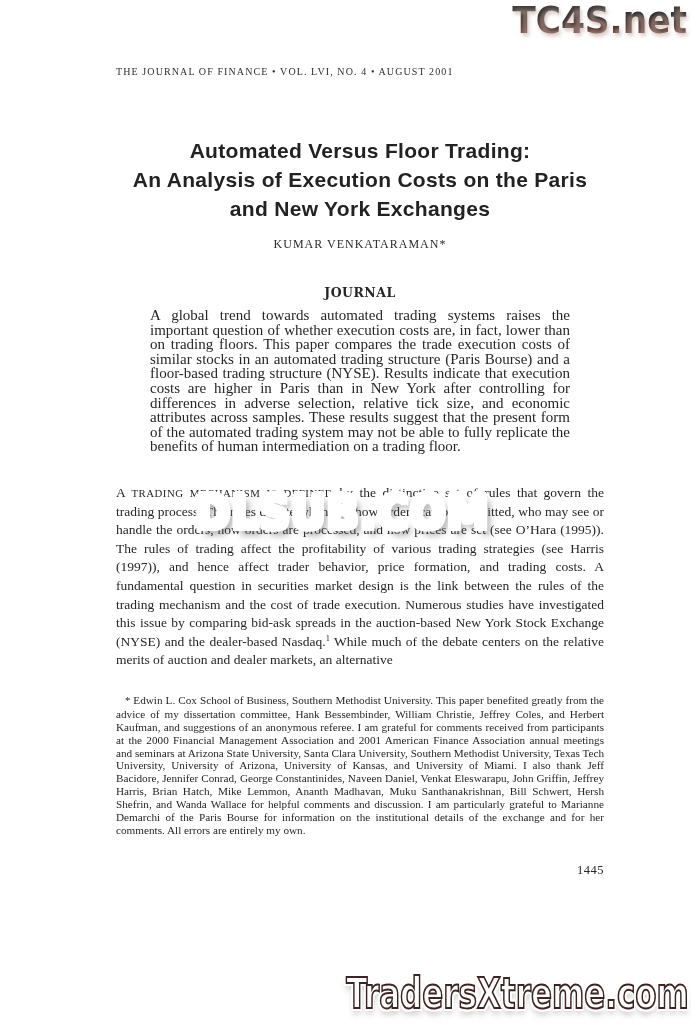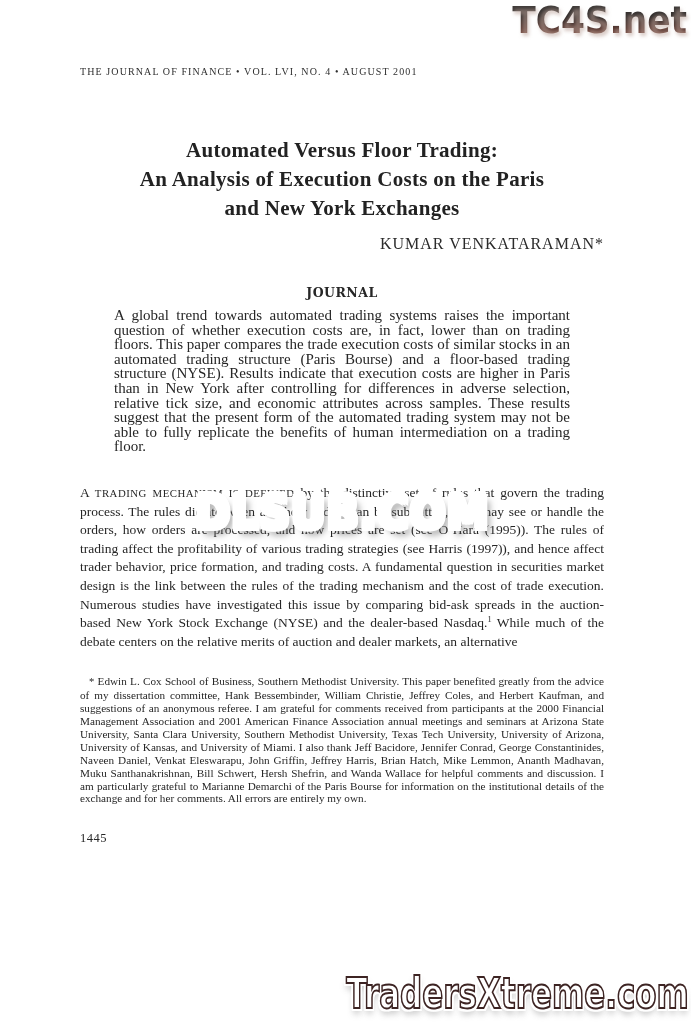--- a/index.html
+++ b/index.html
@@ -5,43 +5,43 @@
   html,body { margin:0; padding:0; background:#e8e8e8; }
   .page {
     position:relative;
     width:691px; height:1024px;
     margin:0 auto;
     background:#ffffff;
     font-family:"Liberation Serif", serif;
     color:#262626;
     overflow:hidden;
   }
-  .content { padding:66px 87px 0 80px; }
+  .content { padding:66px 87px 0 116px; }
 
   .journal-header {
     font-size:10px; line-height:12px;
     letter-spacing:1.1px;
     color:#2f2f2f;
   }
 
   .paper-title {
     margin:58px 0 0 0;
-    font-family:Liberation Serif, serif;
+    font-family:Liberation Sans, sans-serif;
     font-weight:bold;
     font-size:21px; line-height:29px;
     letter-spacing:0.3px;
     text-align:center;
     white-space:pre-line;
     color:#222222;
   }
 
   .author {
     margin-top:14px;
-    text-align:right;
-    font-size:16px; line-height:14px;
+    text-align:center;
+    font-size:12px; line-height:14px;
     letter-spacing:1px;
     color:#2b2b2b;
   }
 
   .abstract-heading {
     margin-top:34px;
     text-align:center;
     font-family:"DejaVu Serif", serif;
     font-weight:bold;
     font-size:12.5px; line-height:15px;
@@ -66,21 +66,21 @@
   .footnote {
     margin:0;
     font-size:11.2px; line-height:12.9px;
     text-align:justify;
     text-indent:9px;
   }
   .fn-marker { font-size:0.95em; }
 
   .page-number {
     margin-top:26px;
-    text-align:left;
+    text-align:right;
     font-size:12.5px;
     letter-spacing:0.5px;
   }
 
   
   .wm-top {
     position:absolute; top:1px; right:4px;
     font-family:"DejaVu Sans", sans-serif;
     font-weight:bold; font-size:37px; line-height:40px;
     transform:scaleX(0.93); transform-origin:right top;

